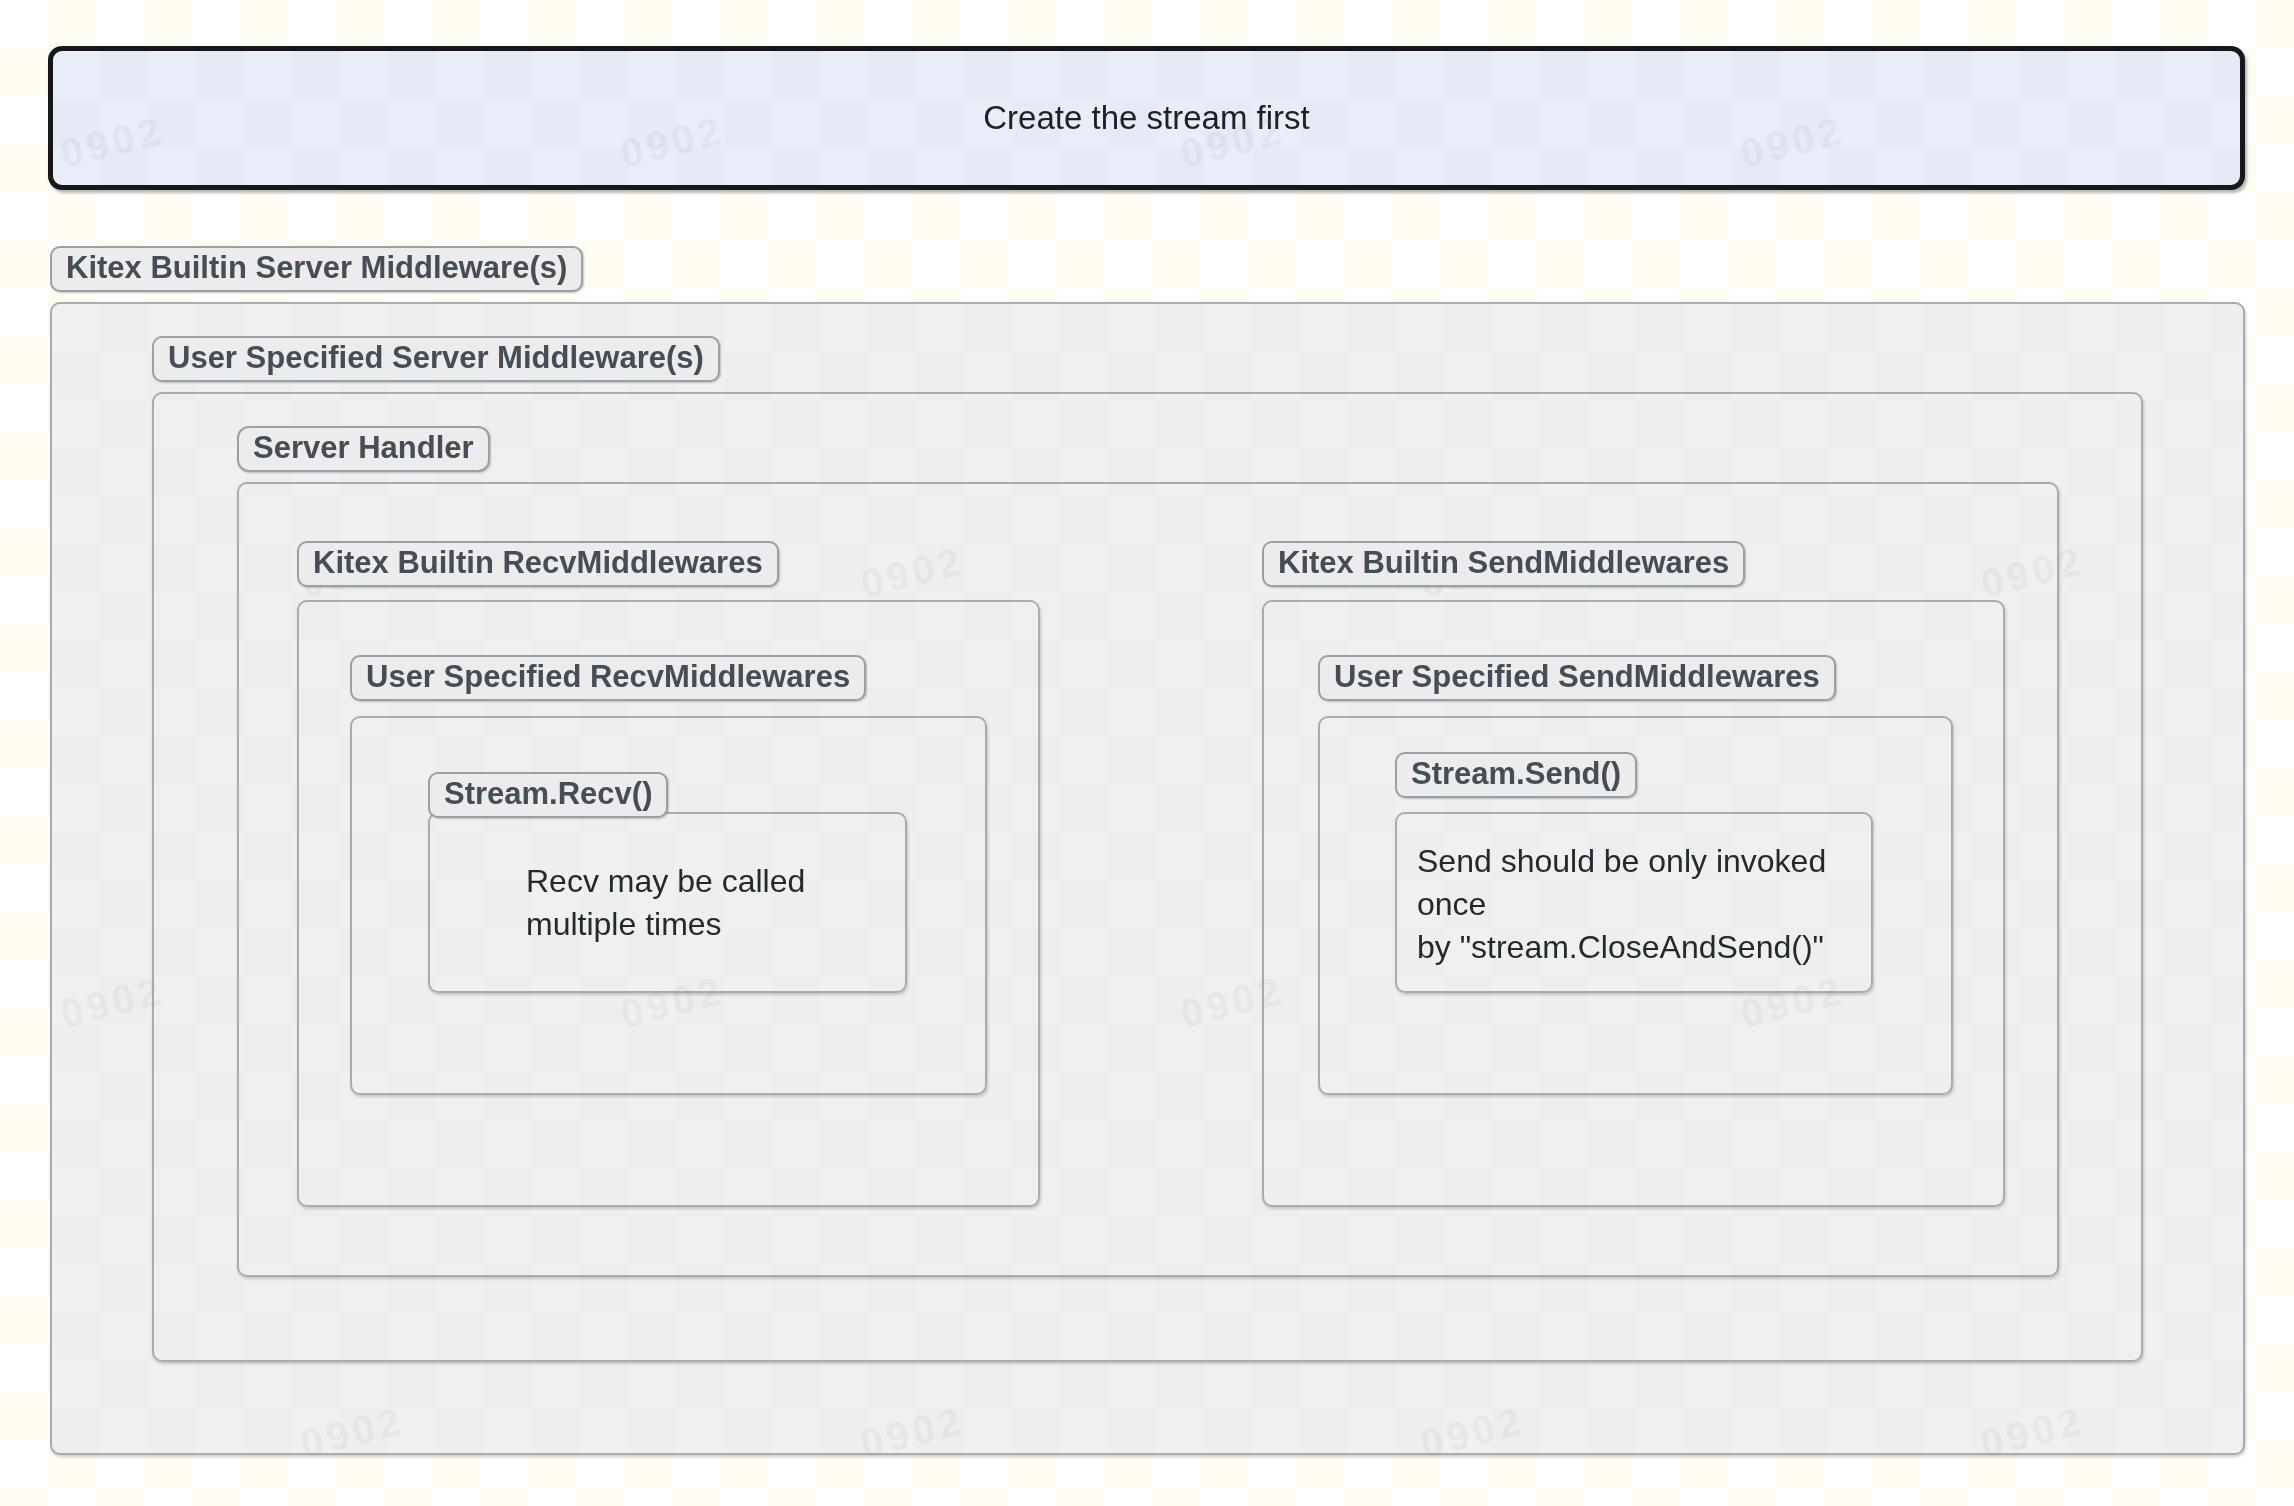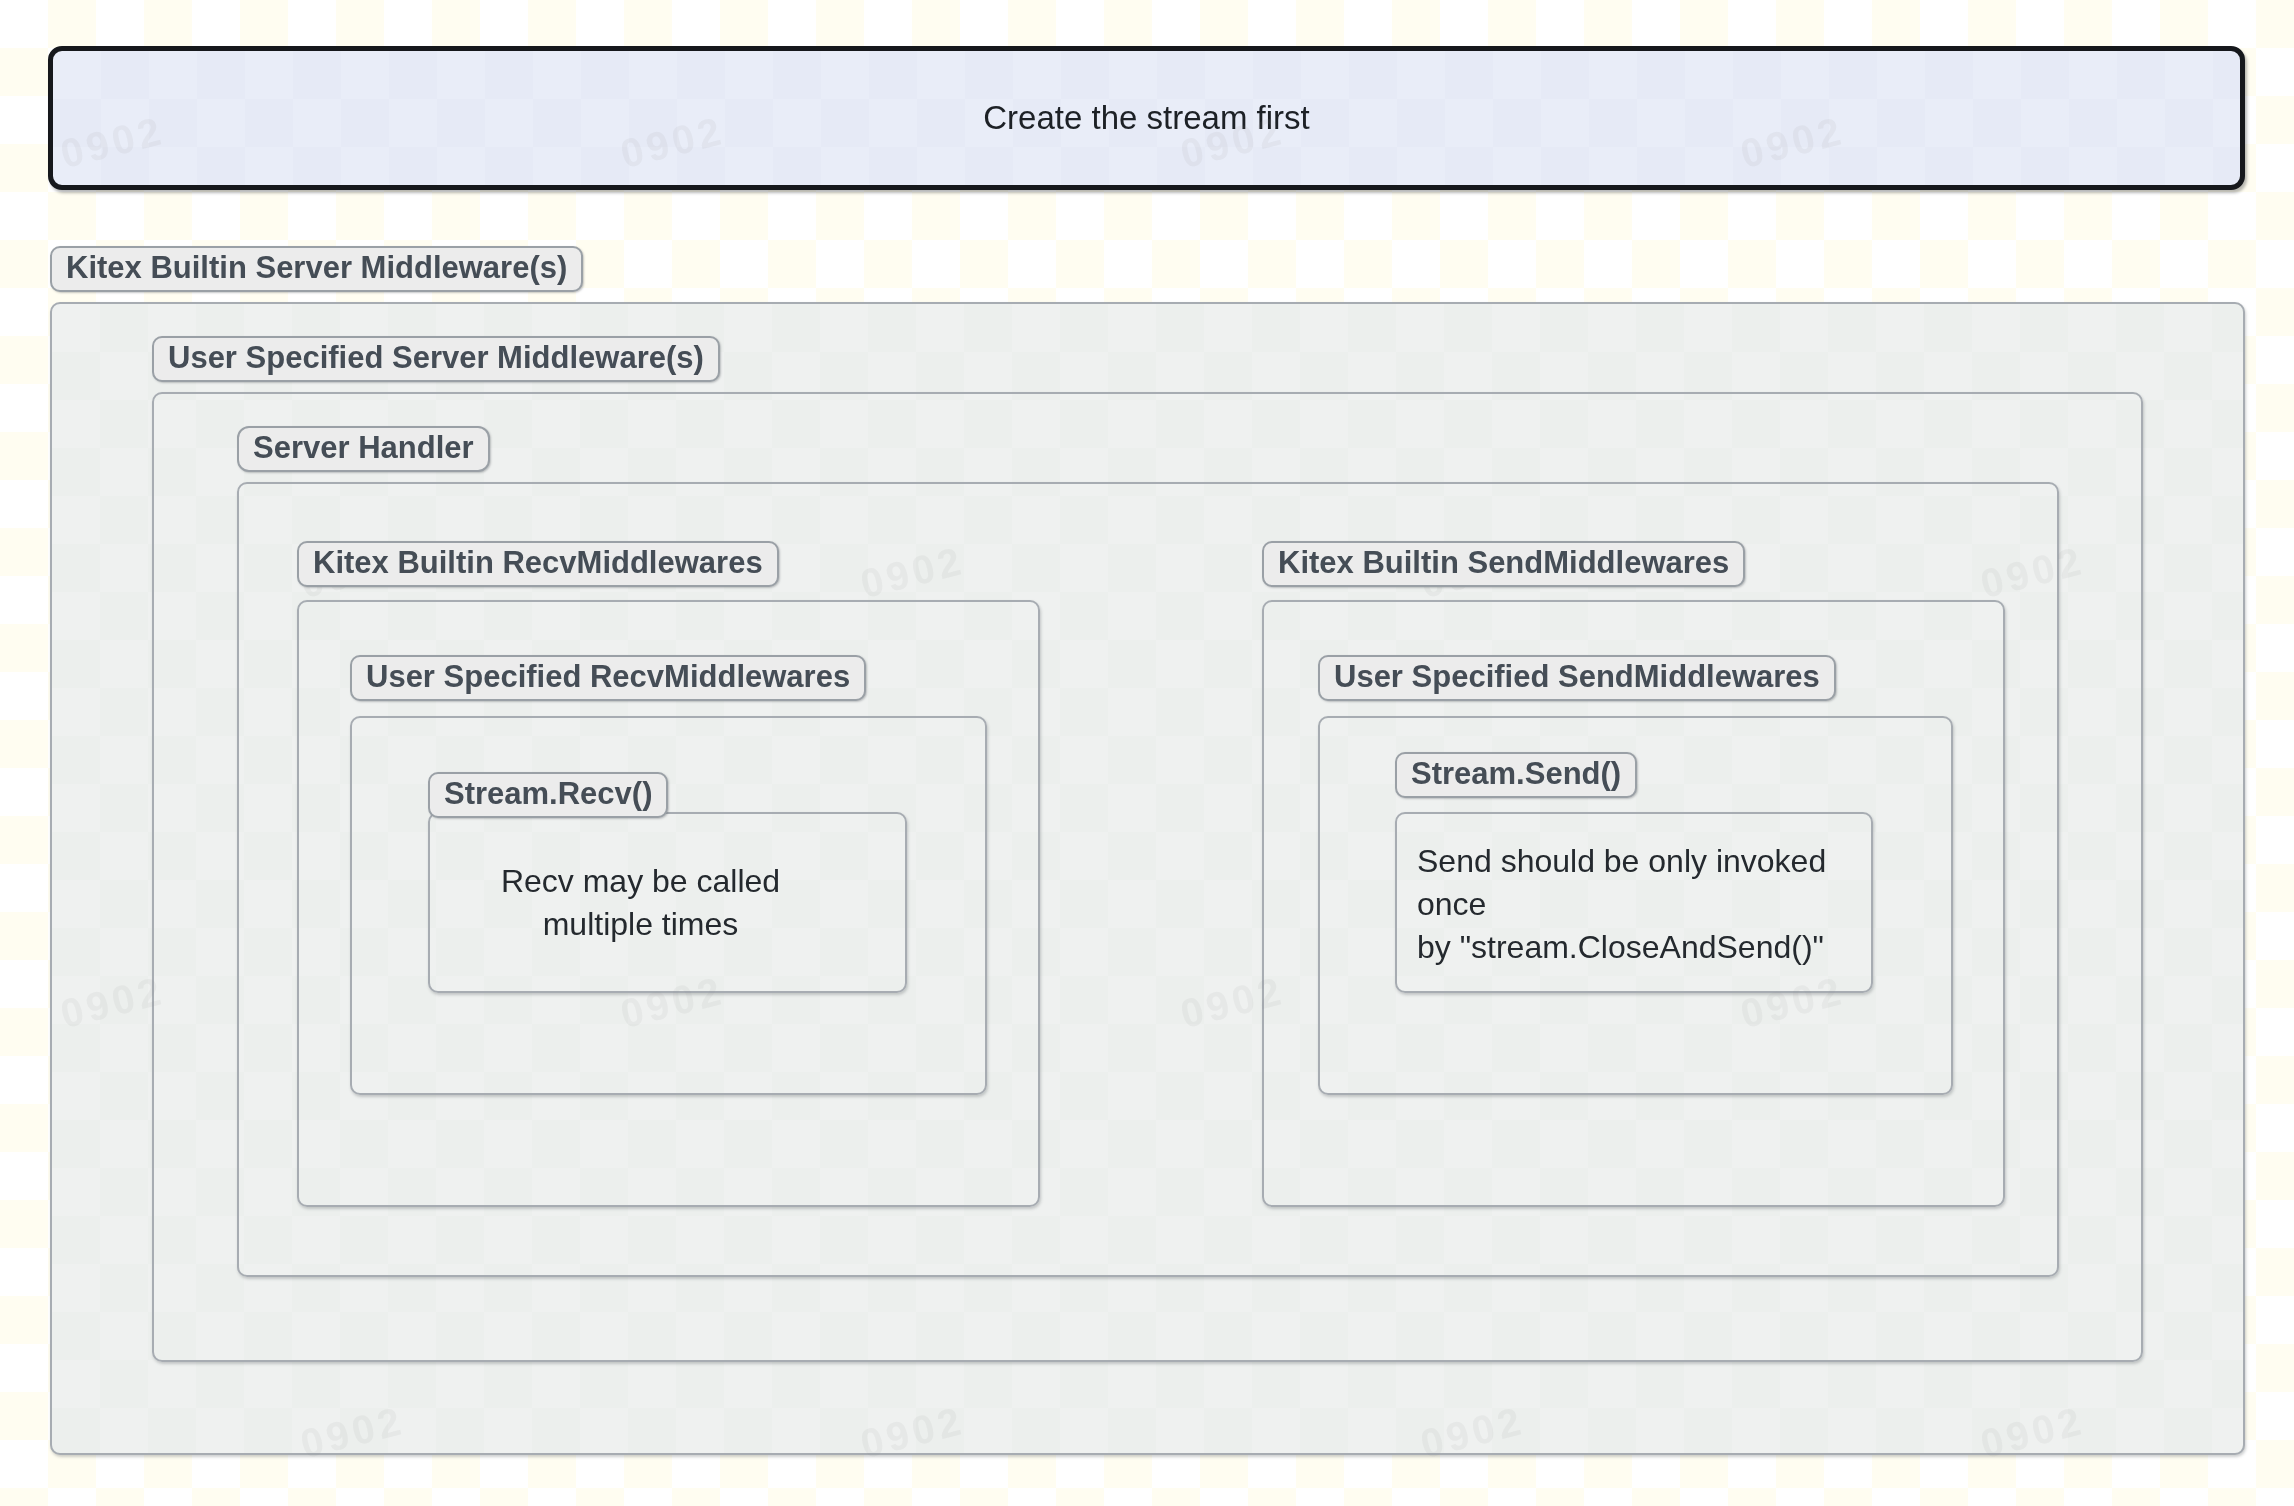--- a/index.html
+++ b/index.html
@@ -57,21 +57,21 @@
     border:2px solid #9aa0a6; border-radius:10px;
     font-size:31px; font-weight:700; line-height:36px; color:#454d56;
     box-shadow:1px 1px 2px rgba(90,95,100,0.35);
   }
 
   
   .note{
     position:absolute; display:flex; flex-direction:column; justify-content:center;
     font-size:32px; line-height:43px; color:#24292e;
   }
-  .note-recv{ left:428px; top:812px; width:389px; height:181px; padding-left:46px; padding-right:10px;text-align:center; }
+  .note-recv{ left:428px; top:812px; width:389px; height:181px; padding-left:98px; padding-right:10px; }
   .note-send{ left:1395px; top:812px; width:478px; height:185px; padding-left:22px; padding-right:26px; }
 
   
   .wm-layer{ position:absolute; left:0; top:0; width:100%; height:100%; pointer-events:none; }
   .wm{
     position:absolute; transform:rotate(-14deg);
     font-size:40px; font-weight:700; letter-spacing:4px;
     color:rgba(140,148,142,0.09);
   }
 </style>

